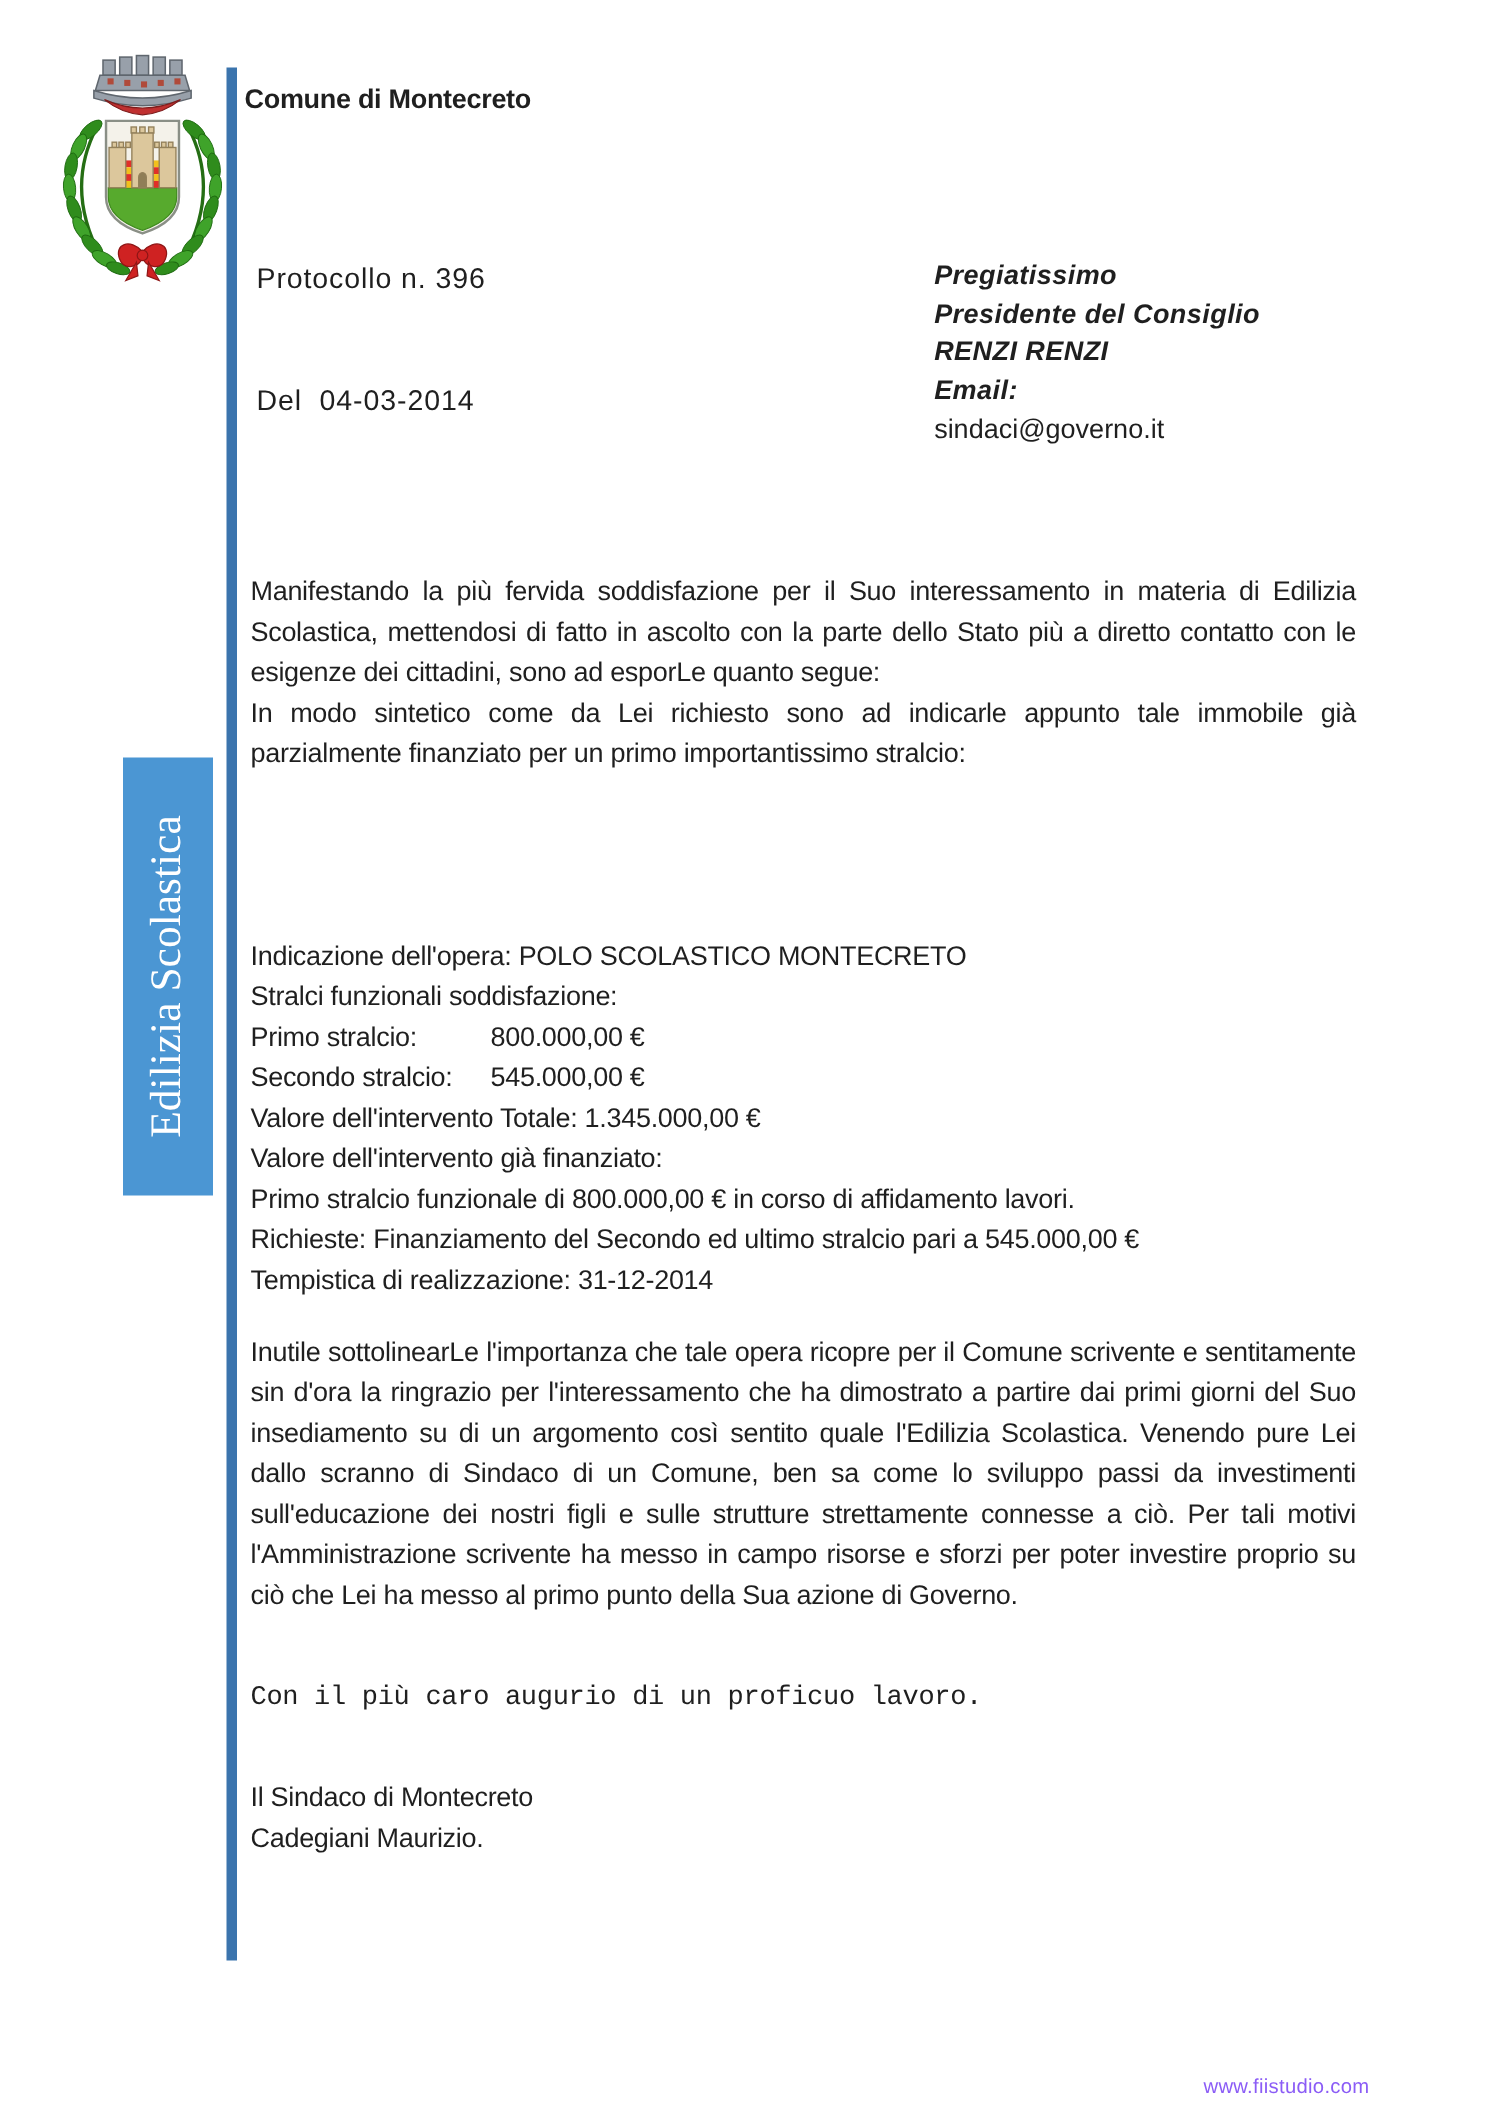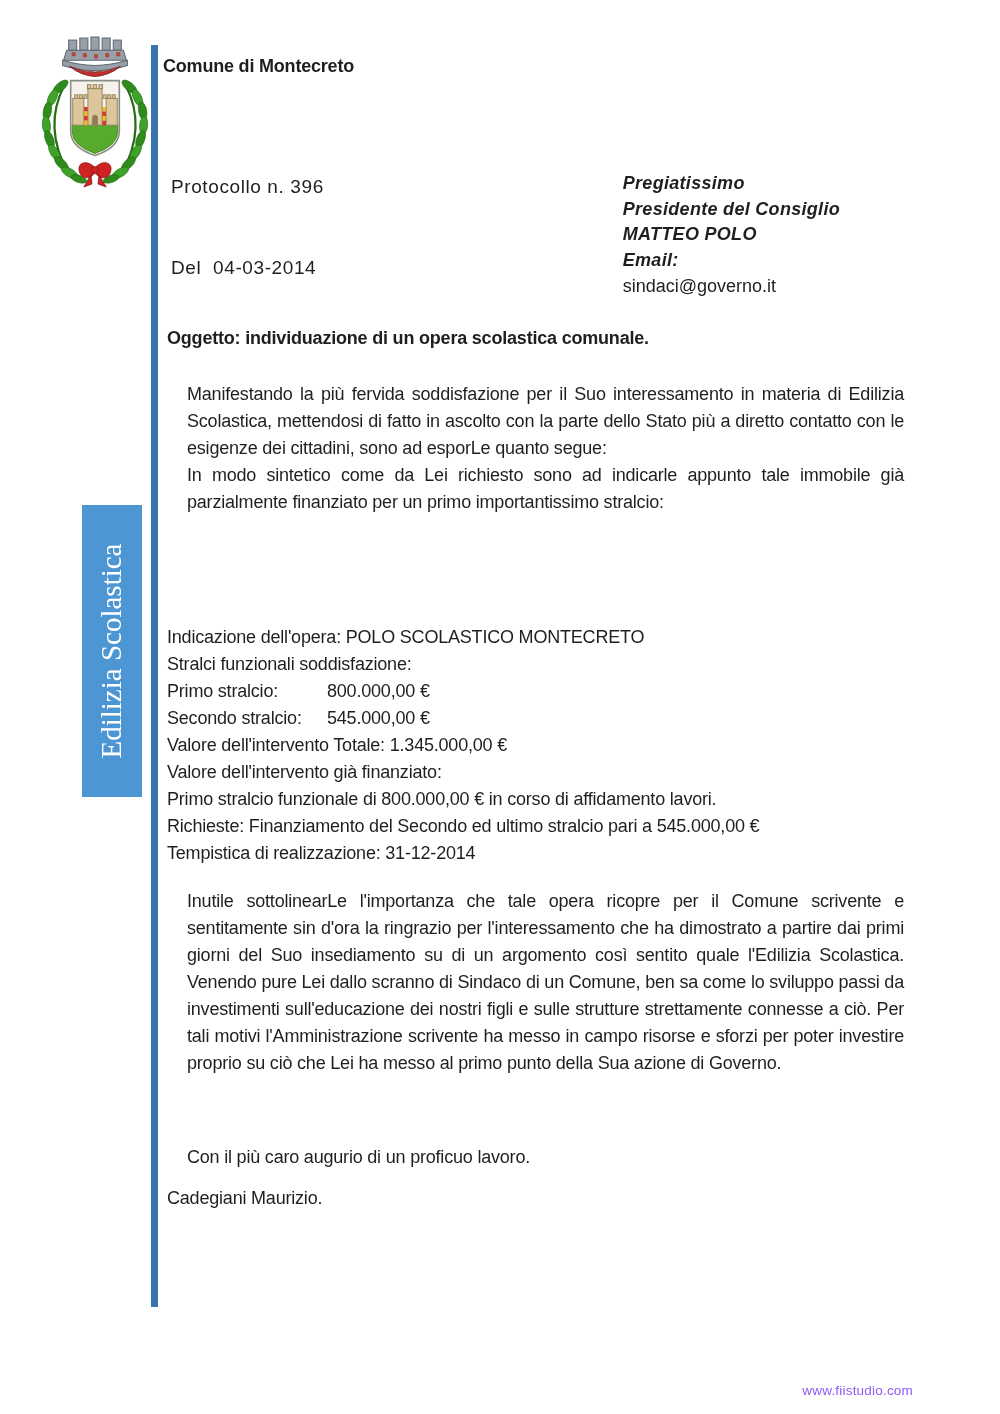--- a/index.html
+++ b/index.html
@@ -46,25 +46,25 @@
     transform: rotate(-90deg);
     text-align: center; line-height: 58px;
     font-family: "Liberation Serif", "DejaVu Serif", serif;
     font-size: 29px; color: #ffffff;
   }
   .subject {
     position: absolute; left: 167px; top: 328px;
     font-size: 18px; font-weight: bold; letter-spacing: -0.2px;
   }
   .body-block { position: absolute; left: 167px; width: 737px; font-size: 18px; line-height: 27px; letter-spacing: -0.2px; }
-  .body-block p { text-align: justify; margin-left: 20px; }
+  .body-block p { text-align: justify; }
   .block-1 { top: 381px; }
   .block-details { top: 624px; }
   .block-2 { top: 888px; }
-  .closing-block { top: 1144px; }
+  .closing-block { top: 1119px; font-family: Liberation Mono, monospace; }
   .signature-block { top: 1185px; }
   .detail-line { white-space: pre-wrap; }
   .detail-label-wide { display: inline-block; min-width: 160px; }
   .b { font-weight: normal; }
   .watermark {
     position: absolute; right: 24px; top: 1383px;
     font-size: 13.5px; color: #8b5cf6; letter-spacing: 0.2px;
   }
 </style>
 </head>
@@ -170,30 +170,29 @@
   </div>
 
   <div class="protocol-block">
     <div>Protocollo n. 396</div>
     <div>Del  04-03-2014</div>
   </div>
 
   <div class="recipient-block">
     <div class="bi">Pregiatissimo</div>
     <div class="bi">Presidente del Consiglio</div>
-    <div class="bi">MATTEO POLO</div>
+    <div class="bi">RENZI RENZI</div>
     <div class="bi">Email:</div>
     <div>sindaci@governo.it</div>
   </div>
 
   <div class="sidebar-box">
     <span class="vert-label">Edilizia Scolastica</span>
   </div>
 
-  <div class="subject">Oggetto: individuazione di un opera scolastica comunale.</div>
 
   <div class="body-block block-1">
     <p>Manifestando la più fervida soddisfazione per il Suo interessamento in materia di Edilizia Scolastica, mettendosi di fatto in ascolto con la parte dello Stato più a diretto contatto con le esigenze dei cittadini, sono ad esporLe quanto segue:</p>
     <p>In modo sintetico come da Lei richiesto sono ad indicarle appunto tale immobile già parzialmente finanziato per un primo importantissimo stralcio:</p>
   </div>
 
   <div class="body-block block-details">
     <div class="detail-line"><span>Indicazione dell'opera: </span><span class="b">POLO SCOLASTICO MONTECRETO</span></div>
     <div class="detail-line">Stralci funzionali soddisfazione:</div>
     <div class="detail-line"><span class="detail-label-wide">Primo stralcio:</span><span>800.000,00 €</span></div>
@@ -207,18 +206,19 @@
 
   <div class="body-block block-2">
     <p>Inutile sottolinearLe l'importanza che tale opera ricopre per il Comune scrivente e sentitamente sin d'ora la ringrazio per l'interessamento che ha dimostrato a partire dai primi giorni del Suo insediamento su di un argomento così sentito quale l'Edilizia Scolastica. Venendo pure Lei dallo scranno di Sindaco di un Comune, ben sa come lo sviluppo passi  da investimenti sull'educazione dei nostri figli e sulle strutture strettamente connesse a ciò. Per tali motivi l'Amministrazione scrivente ha messo in campo risorse e sforzi per poter investire proprio su ciò che Lei ha messo al primo punto della Sua azione di Governo.</p>
   </div>
 
   <div class="body-block closing-block">
     <p style="text-align:left">Con il più caro augurio di un proficuo lavoro.</p>
   </div>
 
   <div class="body-block signature-block">
+    <div>Il Sindaco di Montecreto</div>
     <div>Cadegiani Maurizio.</div>
   </div>
 
   <div class="watermark">www.fiistudio.com</div>
 
 </div>
 
 </body></html>

